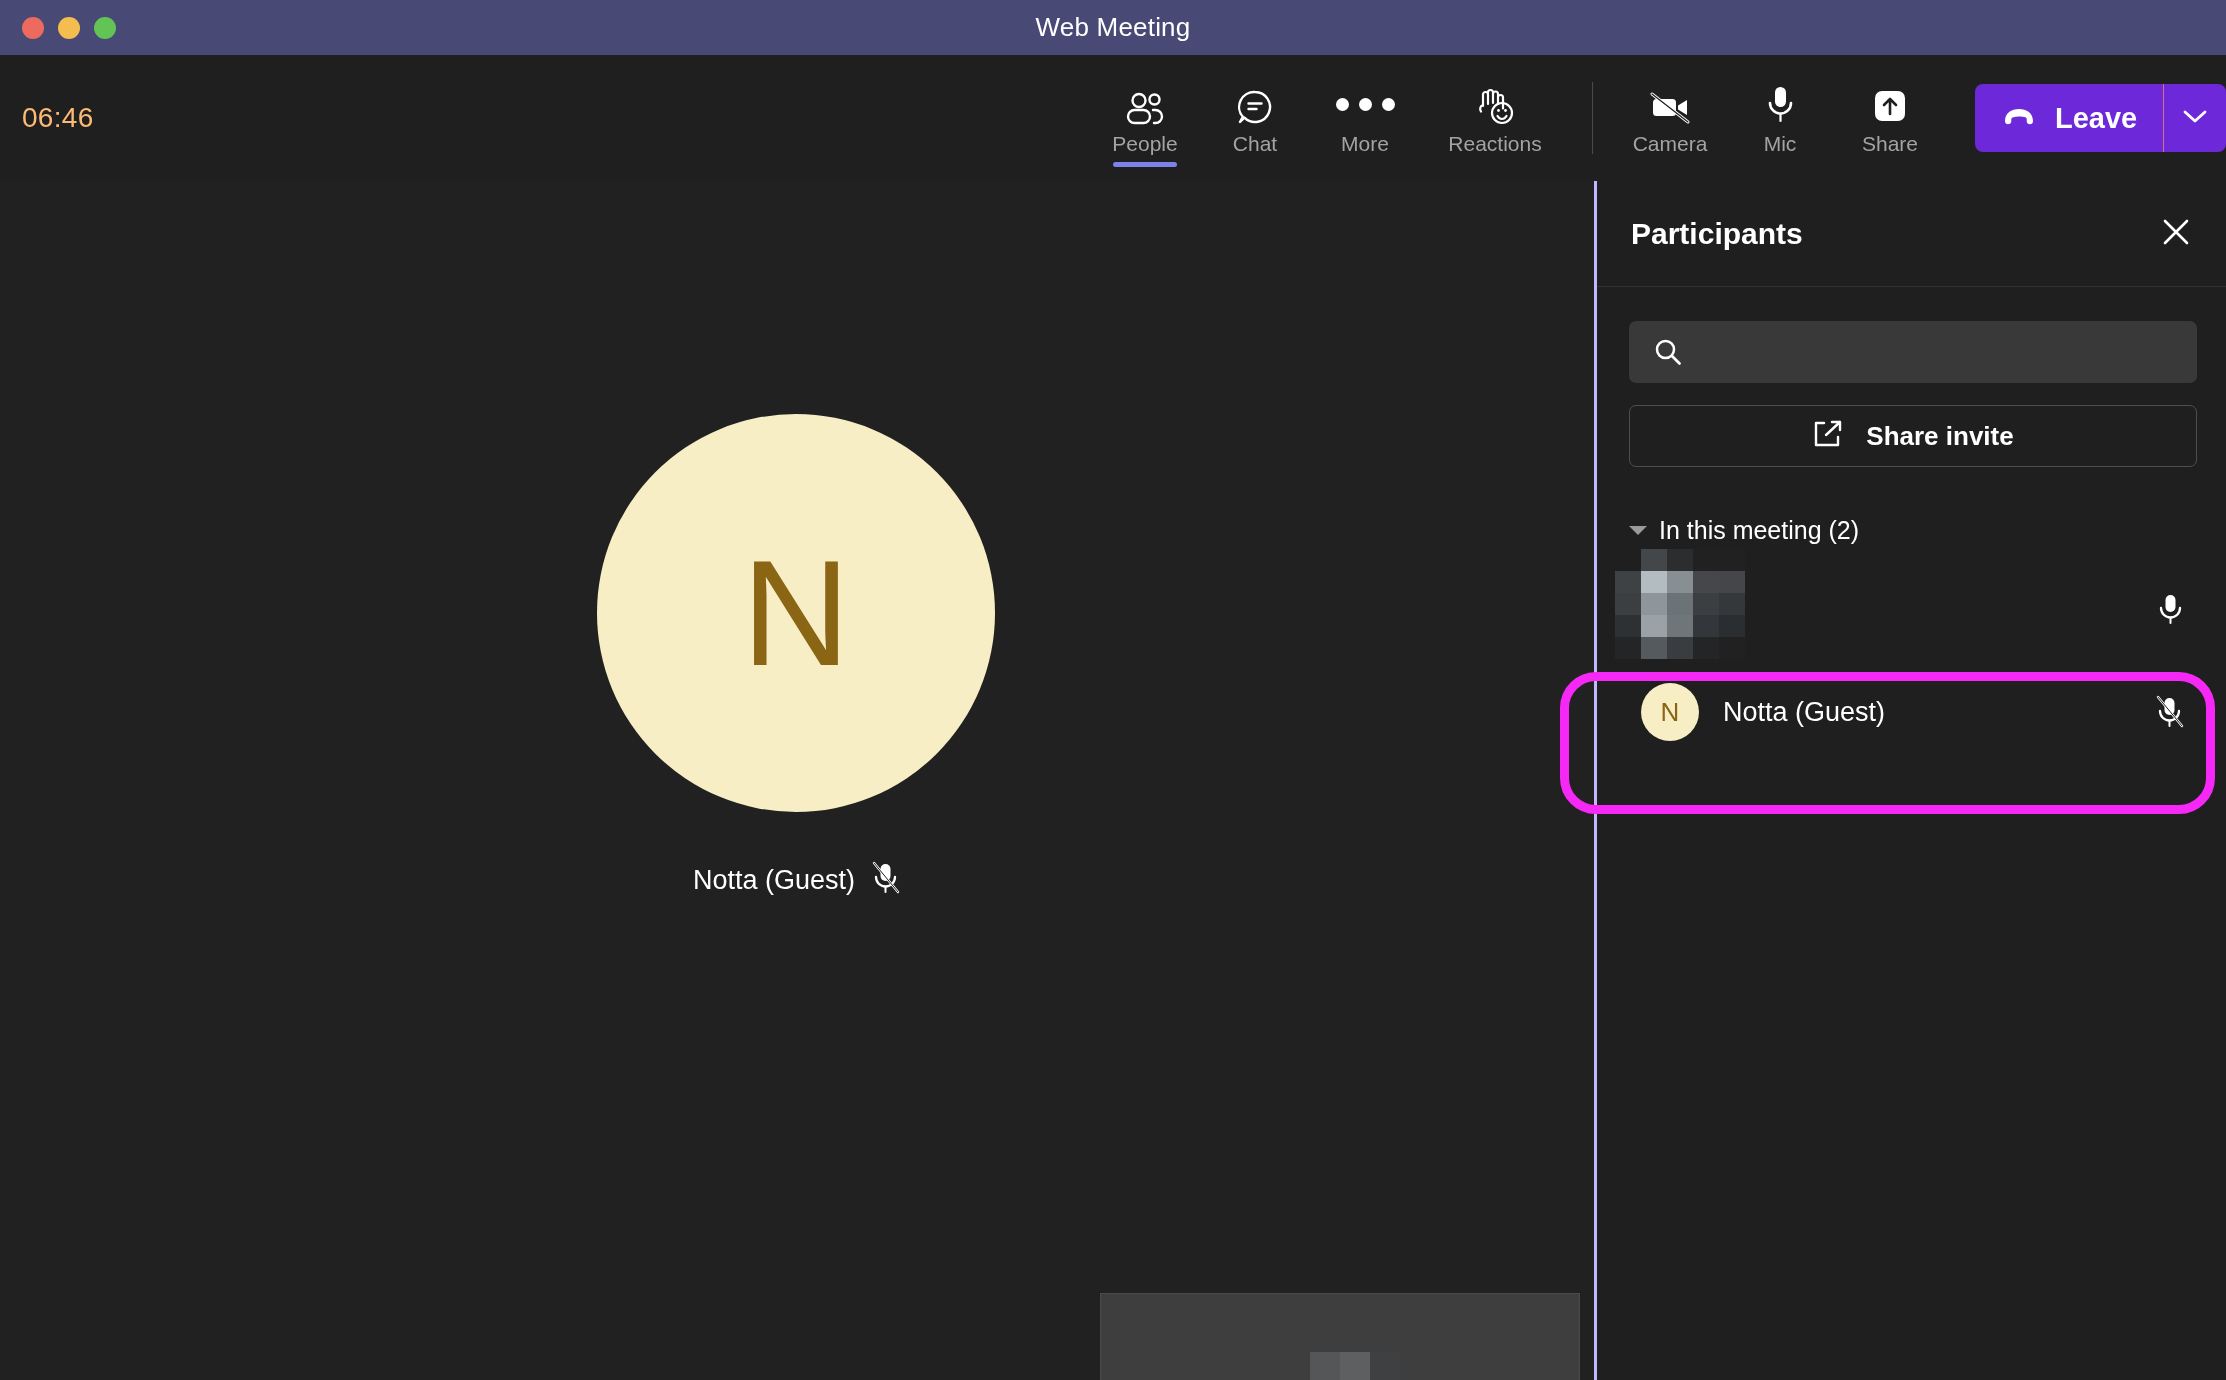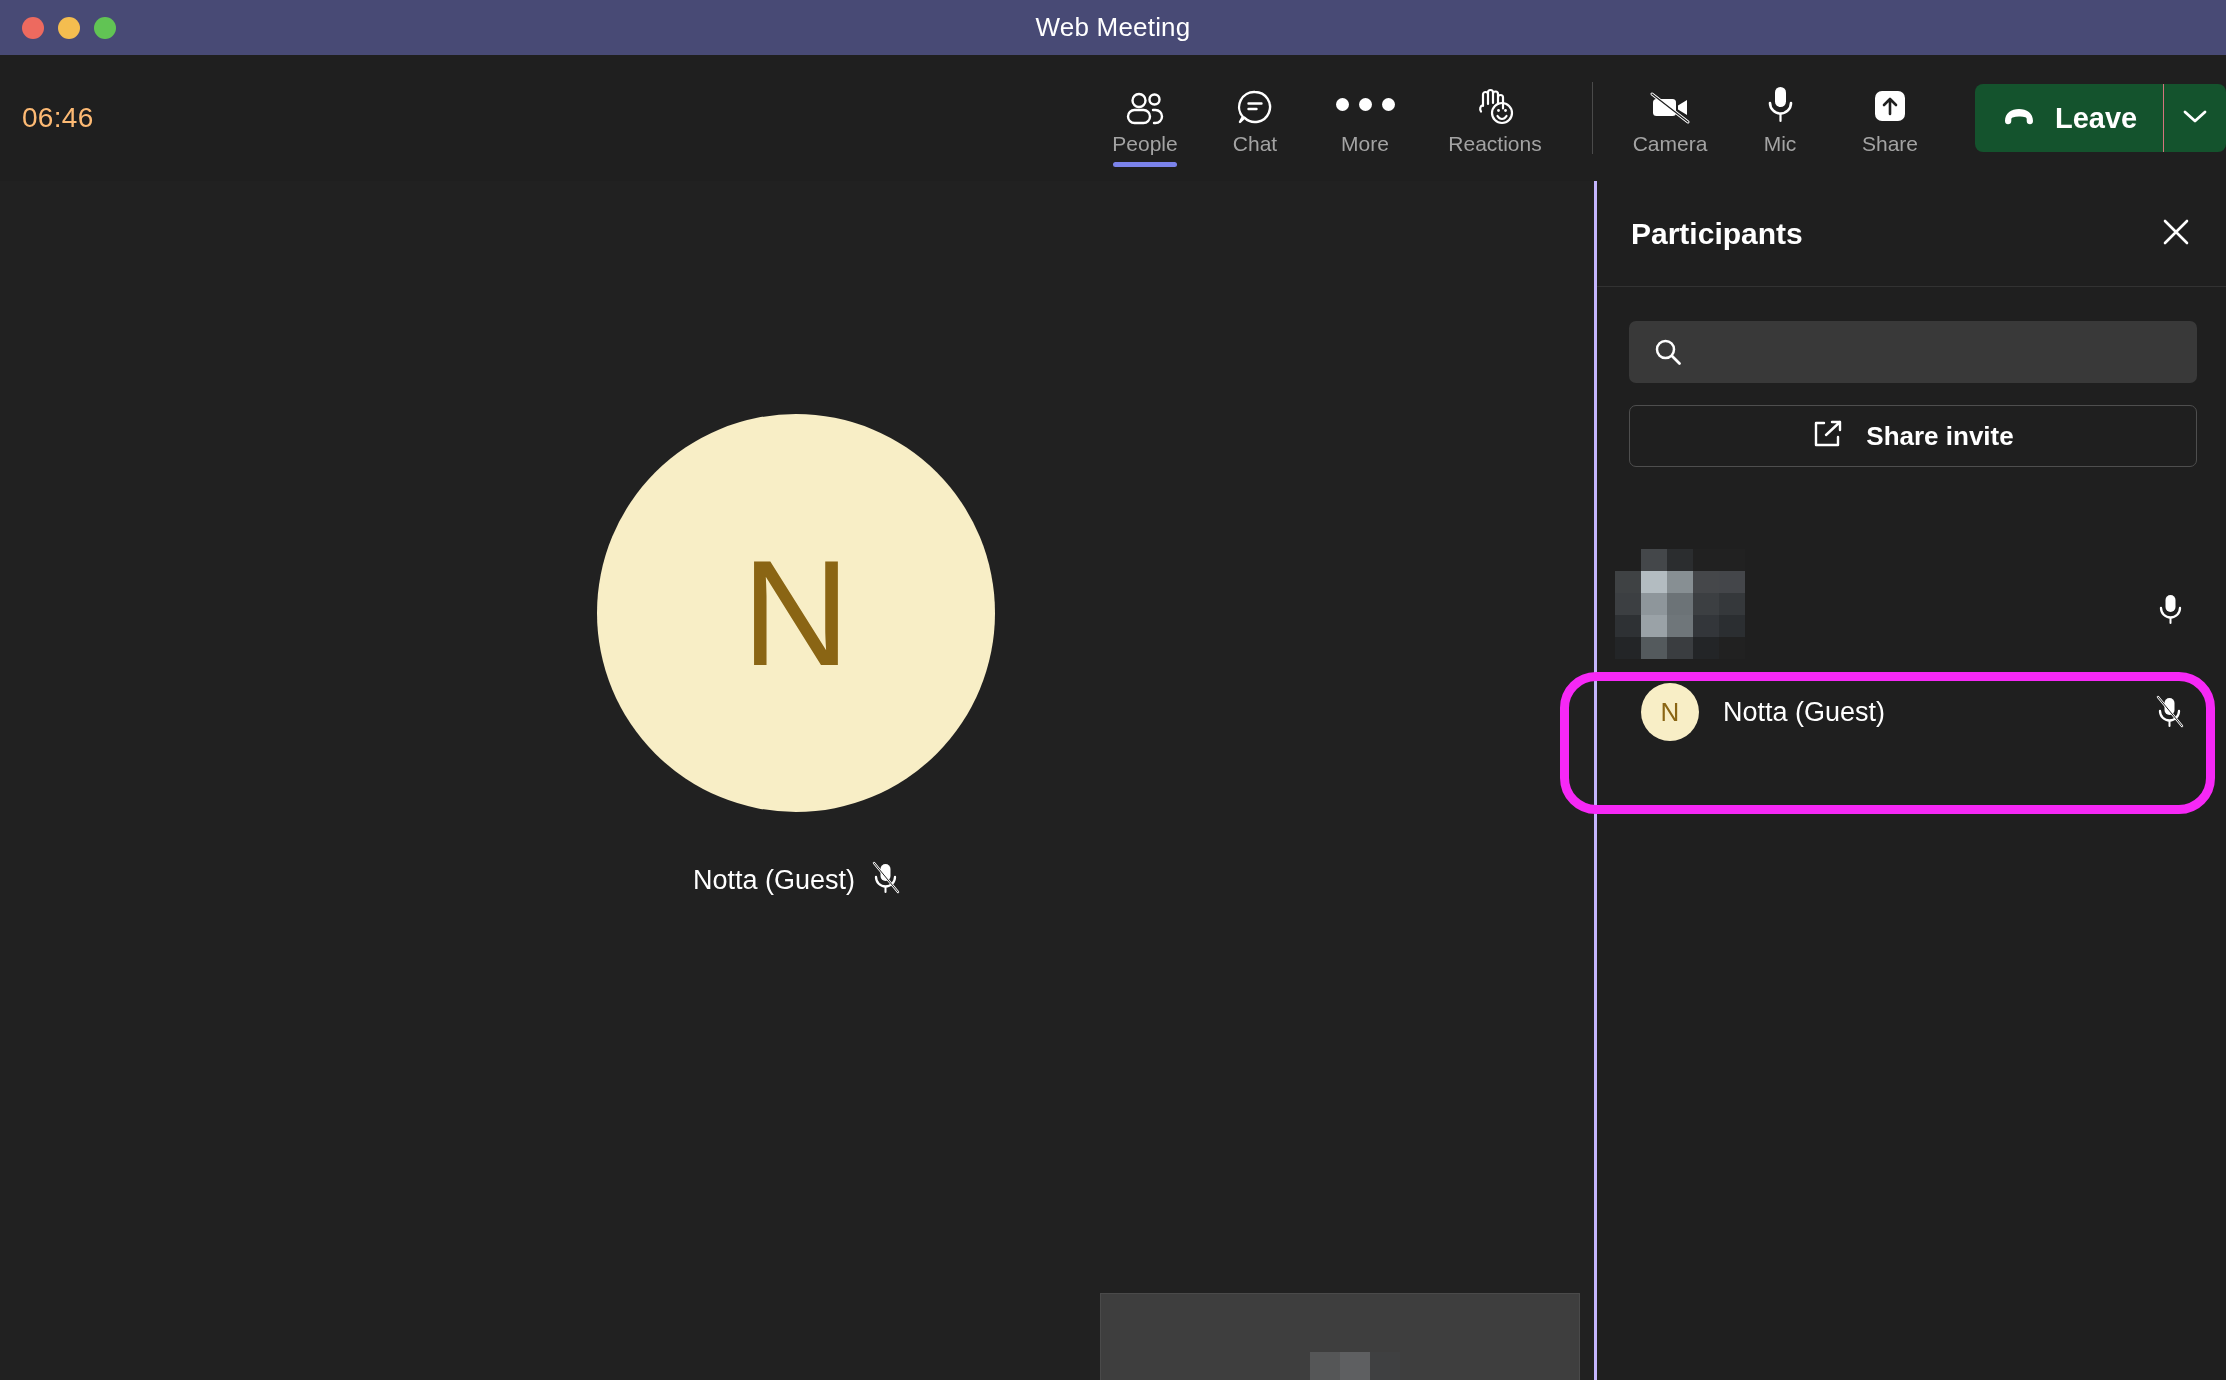--- a/index.html
+++ b/index.html
@@ -45,21 +45,21 @@
   .tool-btn .underline {
     position:absolute; bottom:14px; left:50%; transform:translateX(-50%);
     width:64px; height:5px; border-radius:3px; background:#7b83eb;
   }
   .divider-v { width:1px; height:72px; background:#4a4a4a; margin:0 22px; }
   .dots { display:flex; gap:10px; align-items:center; height:44px; }
   .dot { width:13px; height:13px; border-radius:50%; background:#ffffff; }
 
   .leave-wrap {
     display:flex; align-items:center; height:68px;
-    background:#14532d; border-radius:8px; margin-left:30px; overflow:hidden;
+    background:#6d28d9; border-radius:8px; margin-left:30px; overflow:hidden;
     cursor:pointer;
   }
   .leave-main { display:flex; align-items:center; gap:18px; padding:0 26px 0 26px; height:68px; }
   .leave-lbl { color:#ffffff; font-size:29px; font-weight:bold; }
   .leave-split { width:1px; height:68px; background:#d4737d; }
   .leave-caret { width:62px; height:68px; display:flex; align-items:center; justify-content:center; }
 
   
   .stage {
     position:absolute; left:0; top:181px; width:1594px; height:1199px;
@@ -320,20 +320,24 @@
     <div class="share-invite">
       <span>
         <svg width="32" height="30" viewBox="0 0 32 30" fill="none">
           <path d="M12 4H4v22h22v-8" stroke="#fff" stroke-width="2.4" stroke-linecap="round" stroke-linejoin="round"></path>
           <path d="M14 16 28 3m0 0h-8m8 0v8" stroke="#fff" stroke-width="2.4" stroke-linecap="round" stroke-linejoin="round"></path>
         </svg>
       </span>
       <span class="lbl">Share invite</span>
     </div>
 
+    <div class="section-head">
+      <span class="caret-tri"></span>
+      <span class="section-lbl">In this meeting (2)</span>
+    </div>
 
     <div class="plist">
 
       <div class="prow redacted">
         <div class="redact-block">
           <div class="rpx" style="background:#1f1f1f"></div>
             <div class="rpx" style="background:#44474a"></div>
             <div class="rpx" style="background:#2b2d2f"></div>
             <div class="rpx" style="background:#212121"></div>
             <div class="rpx" style="background:#212121"></div>

